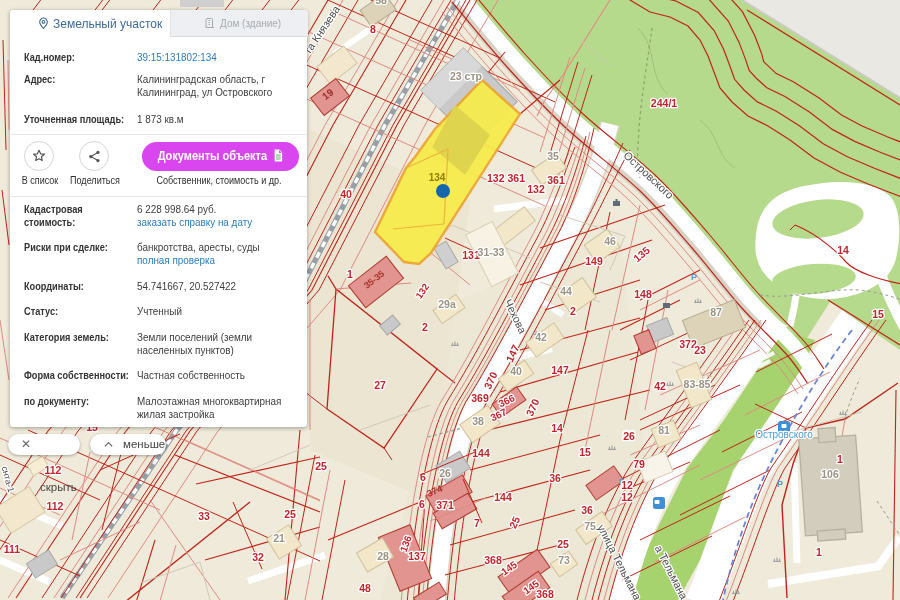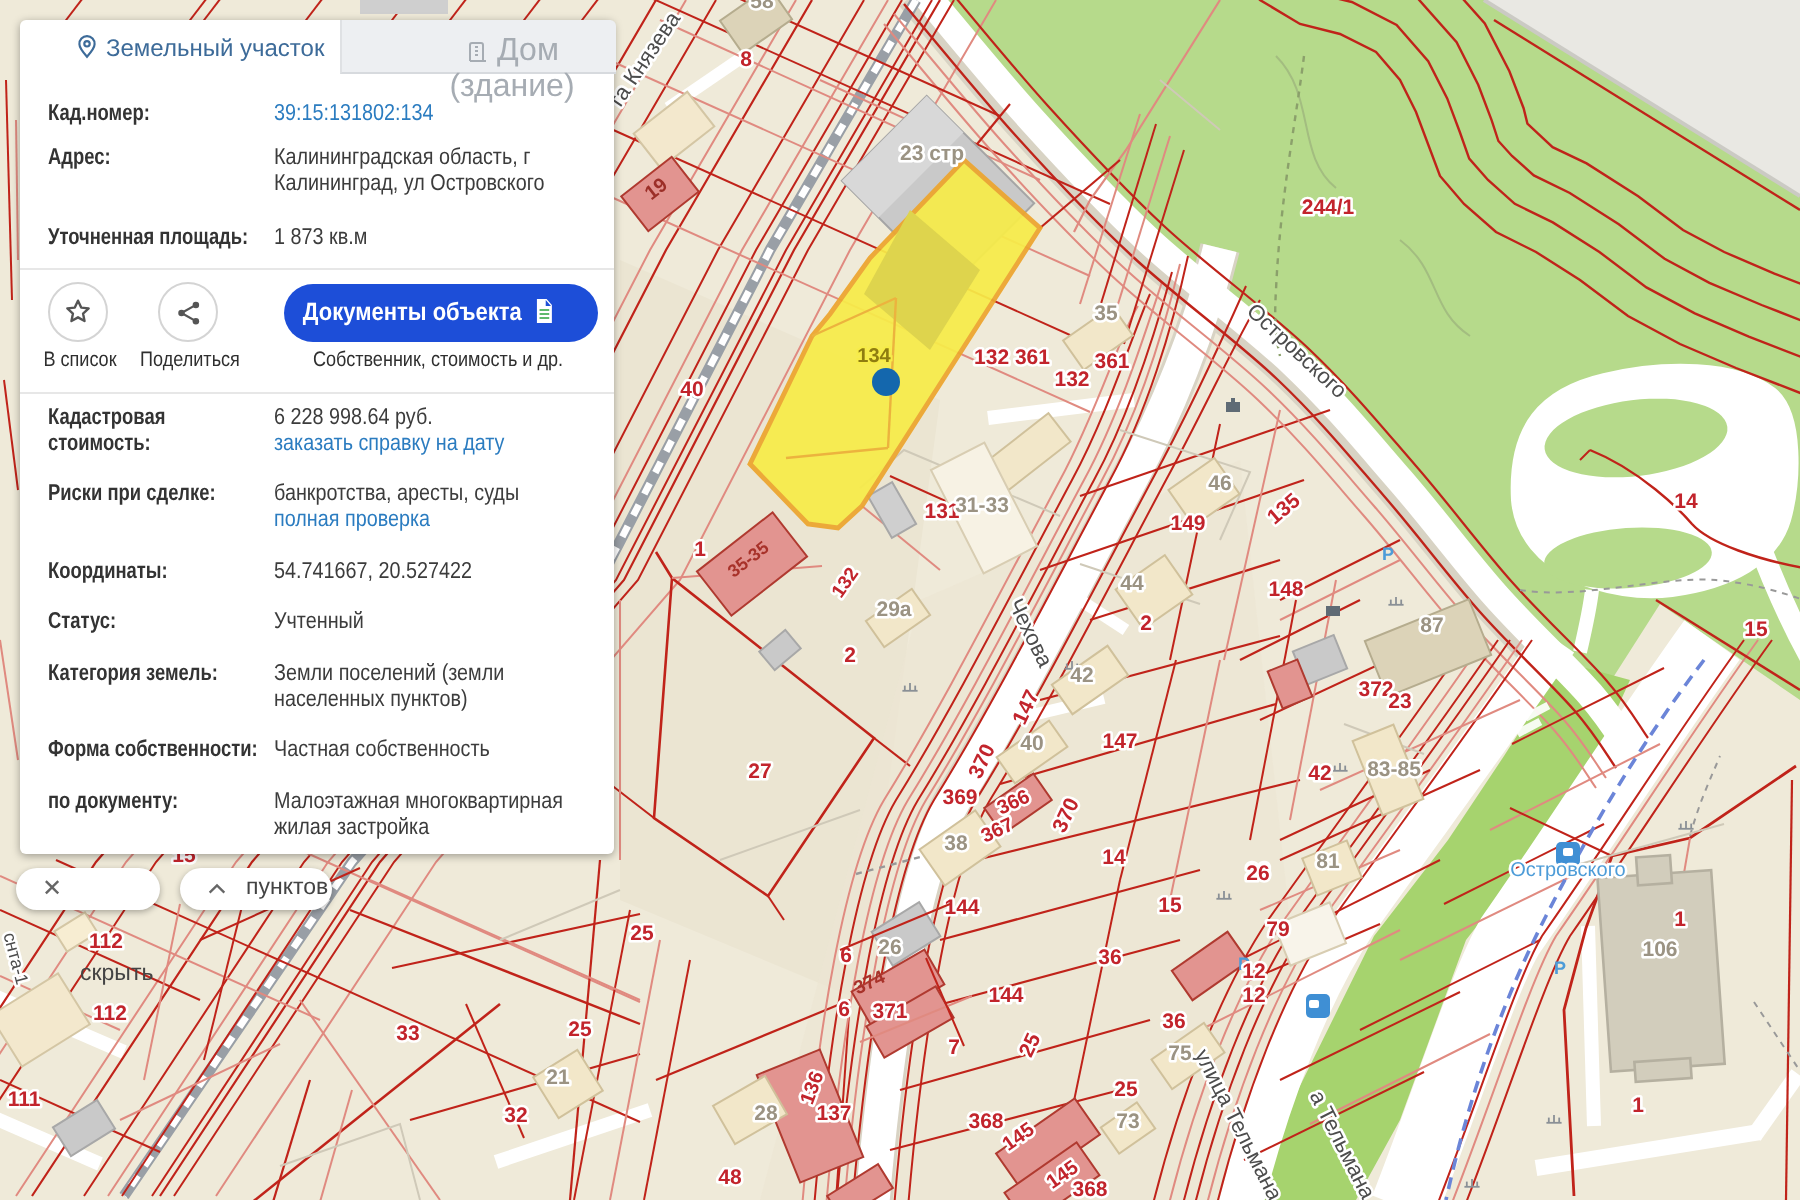--- a/index.html
+++ b/index.html
@@ -4,35 +4,35 @@
 <style>
   html,body{margin:0;padding:0;}
   body{width:900px;height:600px;overflow:hidden;position:relative;
        font-family:"Liberation Sans",sans-serif;background:#efead9;}
   #map{position:absolute;left:0;top:0;}
   .panel{position:absolute;left:10px;top:10px;width:297px;height:417px;
          background:#fff;border-radius:3px;box-shadow:0 1px 4px rgba(0,0,0,.35);}
   .tabs{position:absolute;left:0;top:0;width:297px;height:27px;}
   .tab2{position:absolute;left:160px;top:0;width:137px;height:26px;
         background:#edeff2;border-bottom:1px solid #d7dade;border-left:1px solid #dfe1e4;
-        border-radius:0 3px 0 0;color:#a6acb3;font-size:16px;text-align:center;}
+        border-radius:0 3px 0 0;color:#a6acb3;font-size:10px;}
   .tab1{position:absolute;left:0;top:0;width:160px;height:27px;color:#3d6b99;font-size:12px;}
   .tlab{position:absolute;top:7px;}
   .row{position:absolute;left:14px;width:276px;font-size:11.5px;line-height:13px;color:#3c3c3c;}
   .lab{position:absolute;left:0;top:0;font-weight:bold;white-space:nowrap;
        transform:scaleX(.8);transform-origin:0 0;color:#333;}
   .val{position:absolute;left:113px;top:0;white-space:nowrap;
        transform:scaleX(.86);transform-origin:0 0;}
   a.lnk{color:#2b7cc0;text-decoration:none;}
   .hr{position:absolute;left:0px;width:297px;height:1px;background:#e7e7e7;}
   .circ{position:absolute;width:28px;height:28px;border-radius:50%;border:1px solid #d4d4d4;
         background:#fff;}
   .cap{position:absolute;font-size:10.5px;color:#2f2f2f;text-align:center;transform:scaleX(.86);transform-origin:50% 0;white-space:nowrap;}
-  .gbtn{position:absolute;left:132px;top:132px;width:157px;height:29px;background:#1d4ed8;
-        border-radius:15px;color:#fff;font-weight:bold;font-size:12.5px;}
+  .gbtn{position:absolute;left:132px;top:132px;width:157px;height:29px;background:#d946ef;
+        border-radius:15px;color:#fff;font-weight:bold;font-size:12.5px;text-align:center;}
   .pill{position:absolute;background:#fff;border-radius:11px;box-shadow:0 1px 3px rgba(0,0,0,.3);
         font-size:11.5px;color:#444;height:21px;line-height:21px;}
 </style>
 </head>
 <body>
 <svg id="map" width="900" height="600" viewBox="0 0 900 600">
 <rect x="0" y="0" width="900" height="600" fill="#efead9"></rect>
 <polygon points="310,130 470,200 430,500 310,450" fill="#ebe5d2"></polygon>
 <polygon points="460,300 620,230 660,600 380,600" fill="#ece6d3" opacity="0.7"></polygon>
 <polygon points="465,0 742,0 900,98 900,350 830,302 800,349 755,297 707,239 654,181 581,119 523,59" fill="#b6da8b"></polygon>
@@ -518,14 +518,14 @@
 </div>
 
 <div class="pill" style="left:8px;top:434px;width:72px;">
   <span style="position:absolute;left:13px;top:0px;color:#666;font-size:12px;">✕</span>
   <span style="position:absolute;left:32px;margin-top:43px;">скрыть</span>
 </div>
 <div class="pill" style="left:90px;top:434px;width:76px;">
   <svg width="11" height="11" viewBox="0 0 24 24" style="position:absolute;left:13px;top:5px;">
     <path fill="none" stroke="#666" stroke-width="2.5" d="M4 16l8-8 8 8"></path>
   </svg>
-  <span style="position:absolute;left:33px;">пунктов</span>
+  <span style="position:absolute;left:33px;">меньше</span>
 </div>
 
 </body></html>

